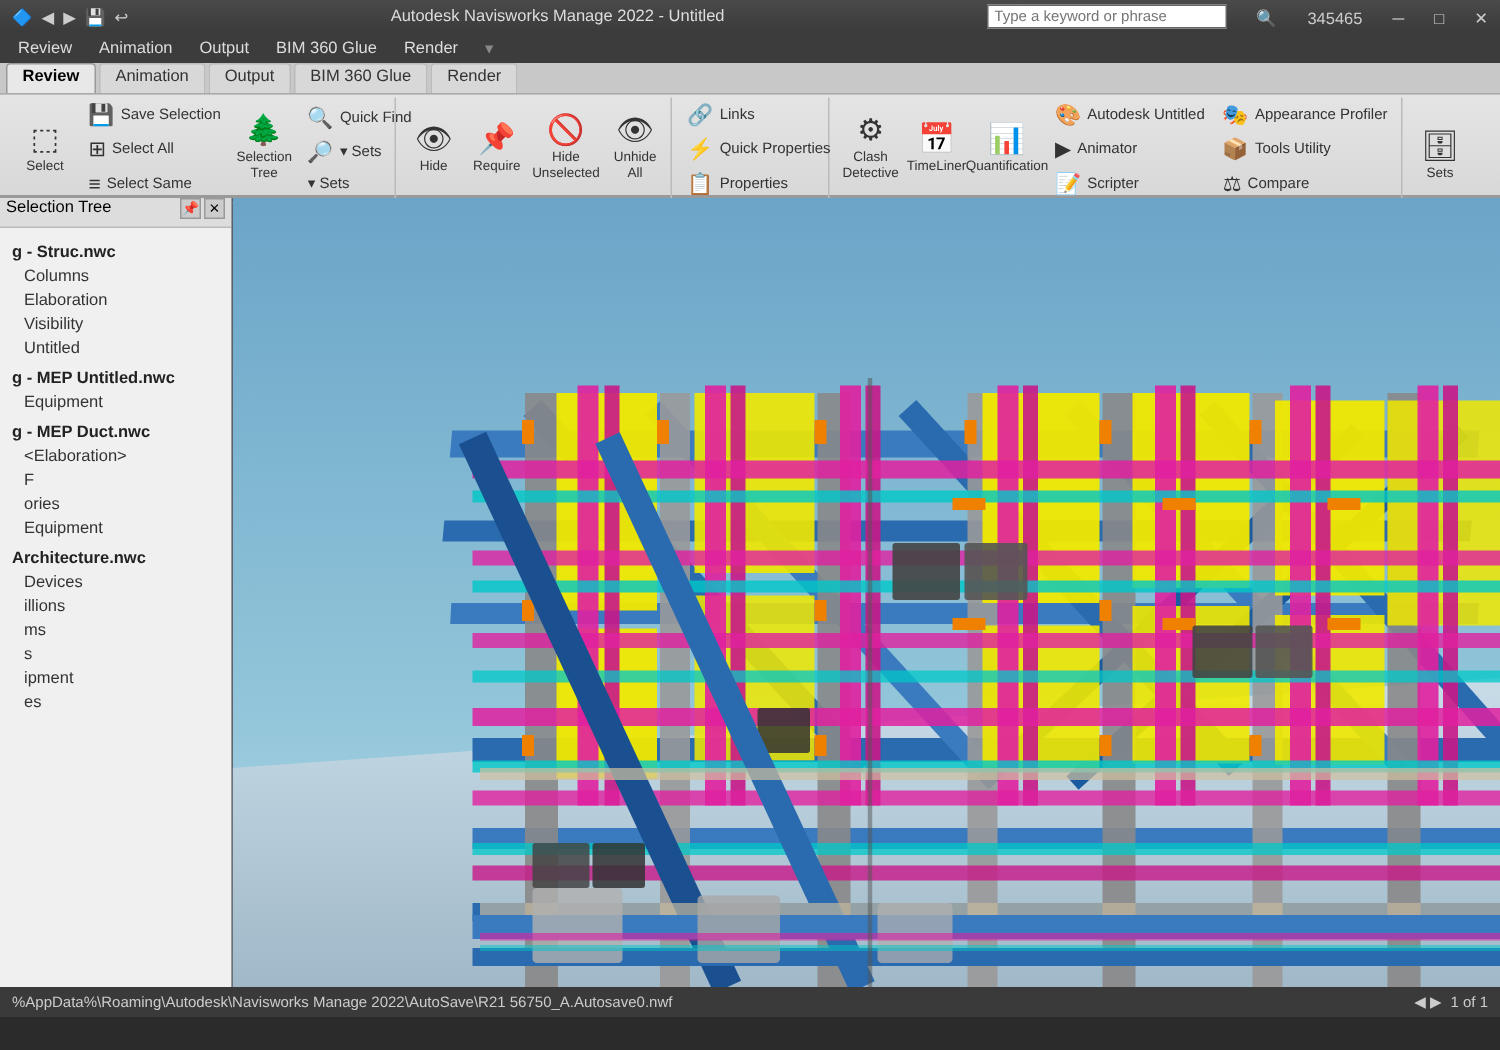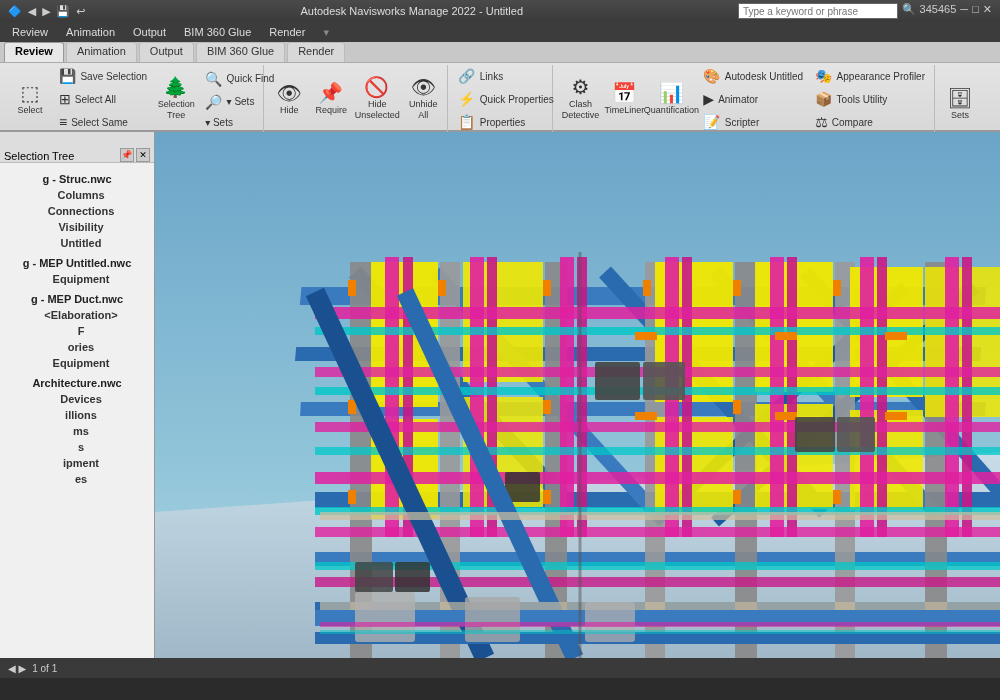--- a/index.html
+++ b/index.html
@@ -11,21 +11,21 @@
       background: linear-gradient(to bottom, #4a4a4a, #3a3a3a);
       display: flex;
       align-items: center;
       justify-content: space-between;
       padding: 0 8px;
       color: #ccc;
       font-size: 11px;
     }
     .title-bar-left { display: flex; align-items: center; gap: 6px; }
     .title-bar-center { color: #ddd; font-size: 11px; }
-    .title-bar-right { display: flex; align-items: flex-start; gap: 4px; }
+    .title-bar-right { display: flex; align-items: flex-end; gap: 20px; }
     .search-box {
       background: white;
       border: 1px solid #666;
       height: 16px;
       width: 160px;
       font-size: 10px;
       padding: 0 4px;
       color: #999;
     }
 
@@ -163,44 +163,42 @@
     
     .left-panel {
       width: 155px;
       background: #f0f0f0;
       border-right: 1px solid #999;
       display: flex;
       flex-direction: column;
       font-size: 11px;
     }
     .left-panel-header {
-      height: 31px;
+      height: 20px;
       background: #ddd;
       border-bottom: 1px solid #bbb;
       display: flex;
-      align-items: flex-end;
+      align-items: flex-start;
       justify-content: space-between;
       padding: 0 4px;
       gap: 20px;
     }
     .left-panel-header-btns { display: flex; gap: 2px; }
     .small-btn { width: 14px; height: 14px; background: #ccc; border: 1px solid #999; cursor: pointer; font-size: 9px; display: flex; align-items: center; justify-content: center; }
     .left-panel-content {
       flex: 1;
       overflow-y: auto;
       padding: 4px;
-      text-align: center;
     }
     .tree-item {
       padding: 2px 4px;
       cursor: pointer;
       font-size: 11px;
       color: #333;
       border-radius: 2px;
-      font-weight: bold;
     }
     .tree-item.category { font-weight: bold; color: #222; margin-top: 4px; }
     .tree-item.indent1 { padding-left: 12px; }
 
     
     .viewport {
       flex: 1;
       position: relative;
       overflow: hidden;
       background: #1a1a2e;
@@ -425,21 +423,21 @@
     <div class="left-panel-header">
       <span>Selection Tree</span>
       <div class="left-panel-header-btns">
         <div class="small-btn">📌</div>
         <div class="small-btn">✕</div>
       </div>
     </div>
     <div class="left-panel-content">
       <div class="tree-item category">g - Struc.nwc</div>
       <div class="tree-item indent1">Columns</div>
-      <div class="tree-item indent1">Connections</div>
+      <div class="tree-item indent1">Elaboration</div>
       <div class="tree-item indent1">Visibility</div>
       <div class="tree-item indent1">Untitled</div>
       <div class="tree-item category">g - MEP Untitled.nwc</div>
       <div class="tree-item indent1">Equipment</div>
       <div class="tree-item category">g - MEP Duct.nwc</div>
       <div class="tree-item indent1">&lt;Elaboration&gt;</div>
       <div class="tree-item indent1">F</div>
       <div class="tree-item indent1">ories</div>
       <div class="tree-item indent1">Equipment</div>
       <div class="tree-item category">Architecture.nwc</div>
@@ -582,17 +580,18 @@
       <rect x="165" y="498" width="680" height="4" fill="#00c8c8" opacity="0.5"></rect>
 
       <line x1="425" y1="120" x2="425" y2="526" stroke="#555" stroke-width="3" opacity="0.5"></line>
 
     </svg>
   </div>
 
 </div>
 
 <div class="status-bar">
+  <span>%AppData%\Roaming\Autodesk\Navisworks Manage 2022\AutoSave\R21 56750_A.Autosave0.nwf</span>
   <div class="status-icons">
     <span>◀ ▶</span>
     <span>1 of 1</span>
   </div>
 </div>
 
 </body></html>

